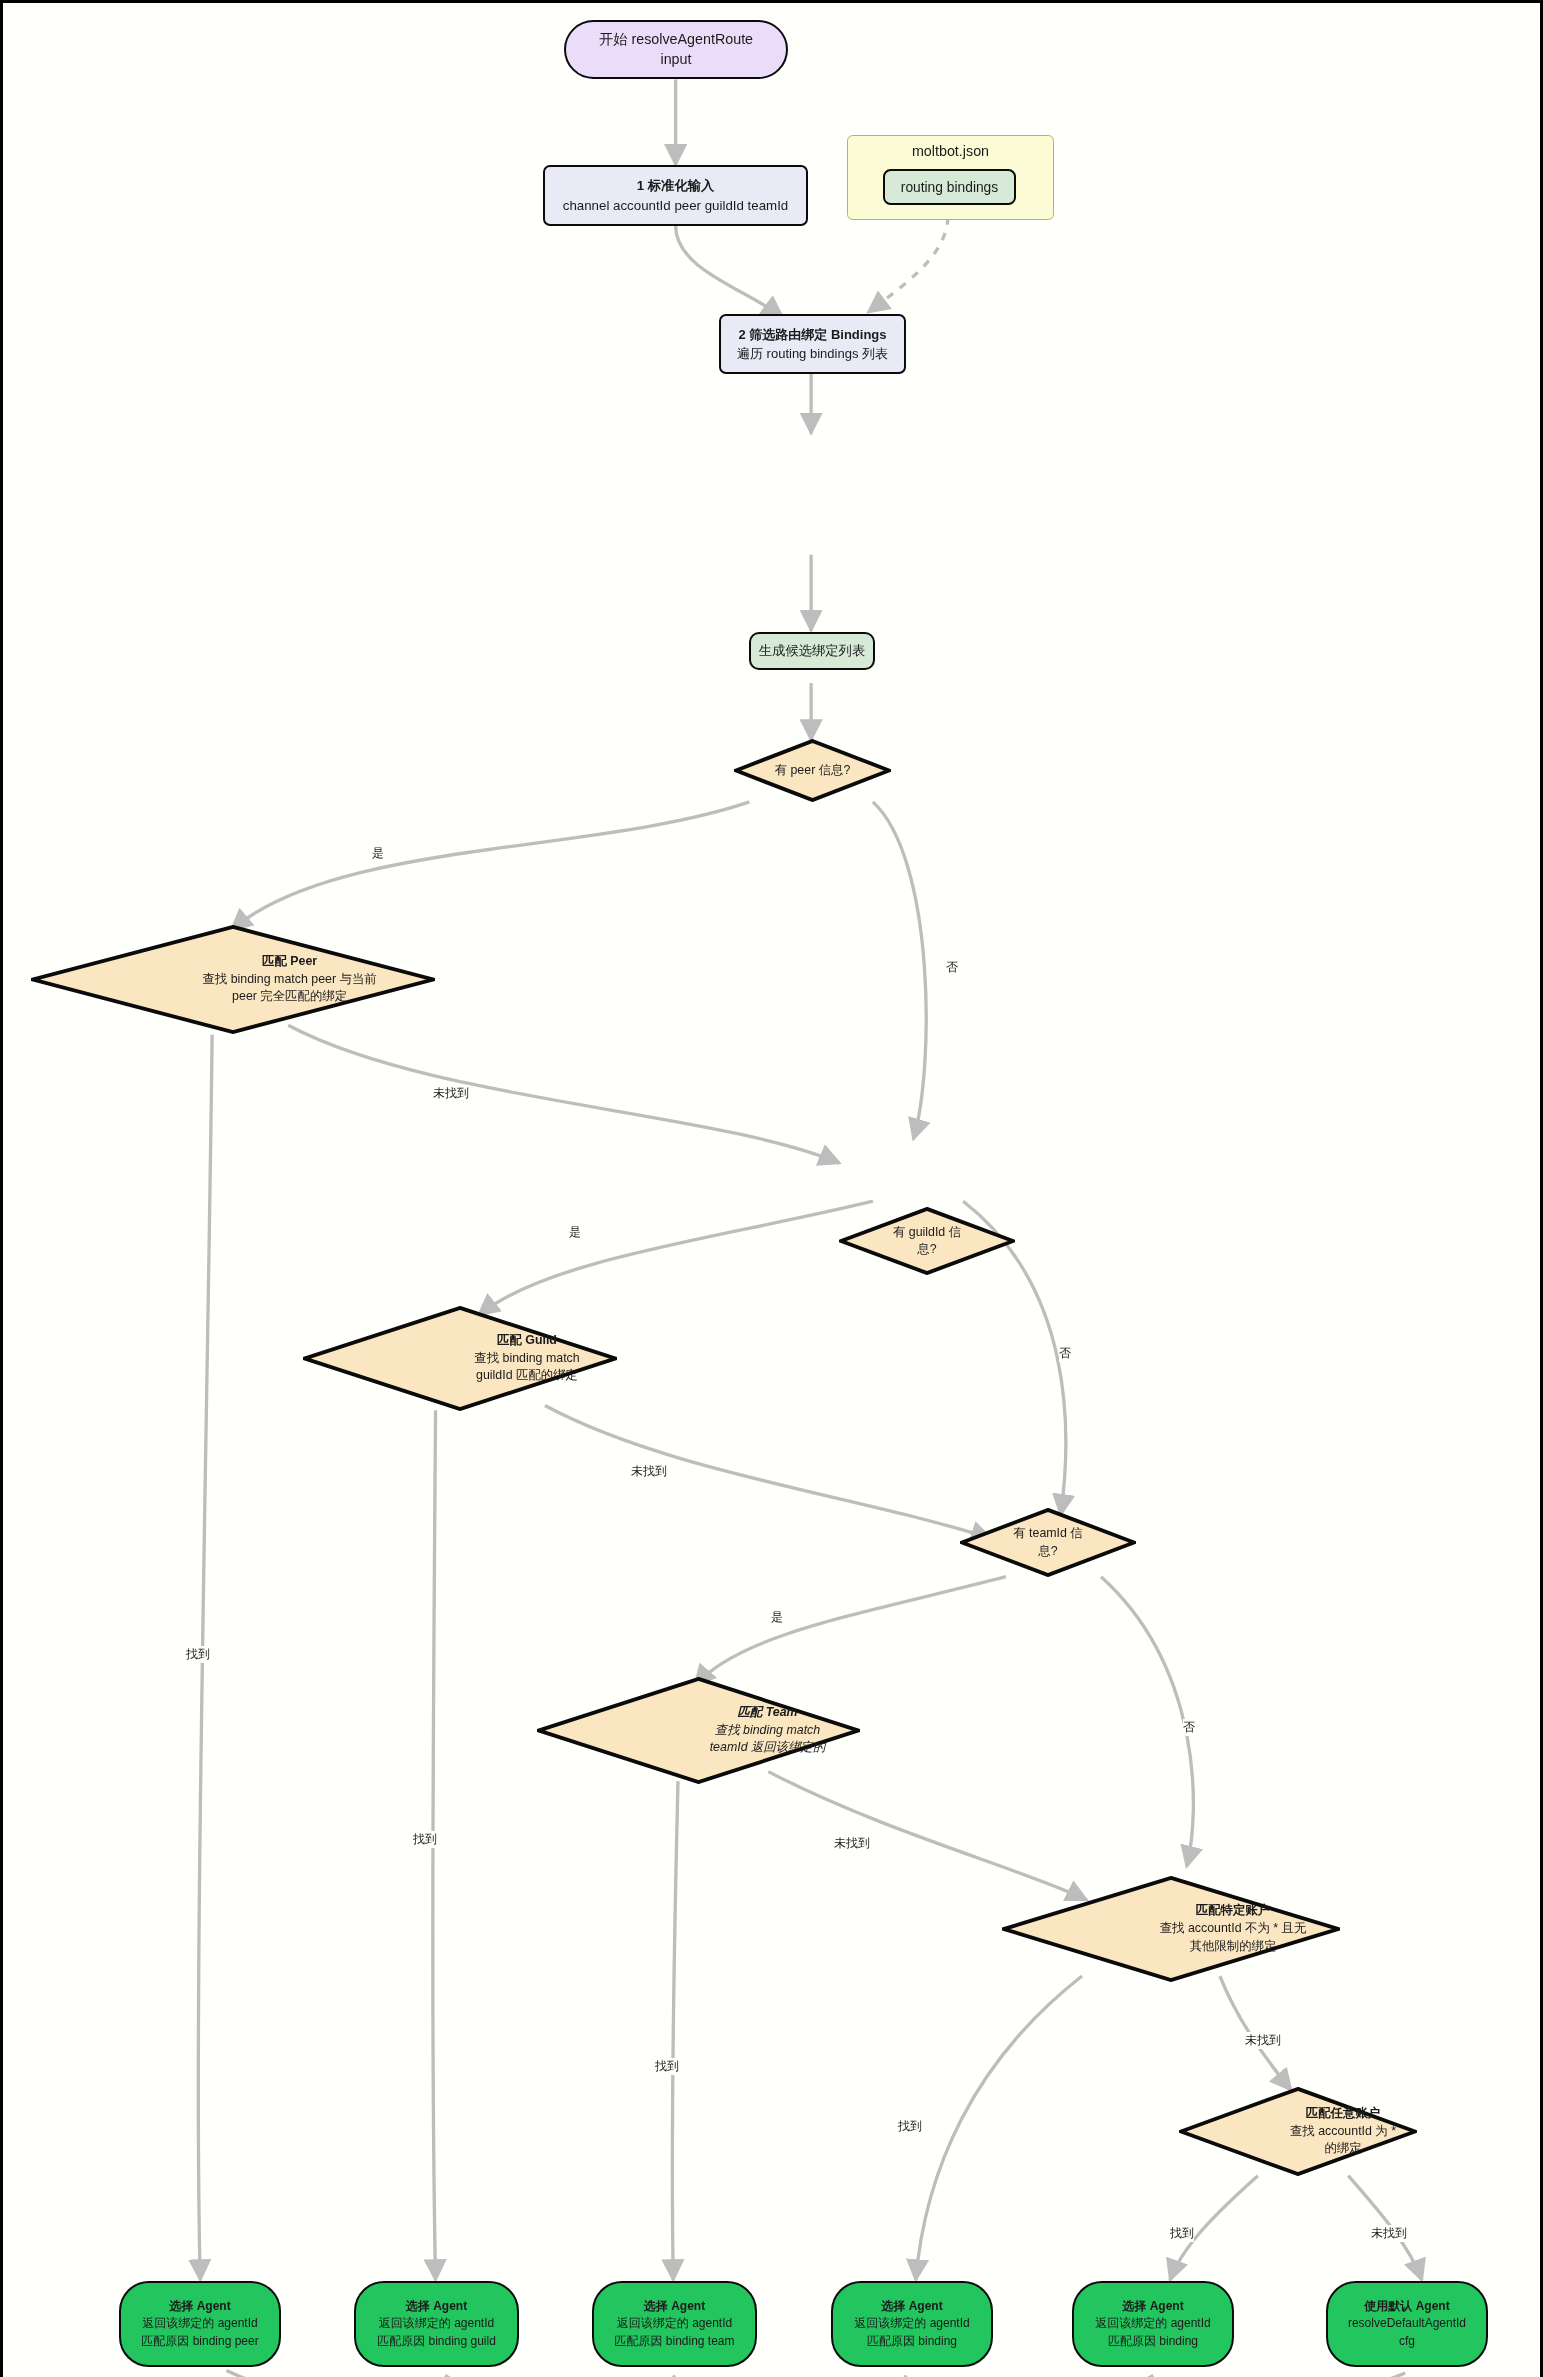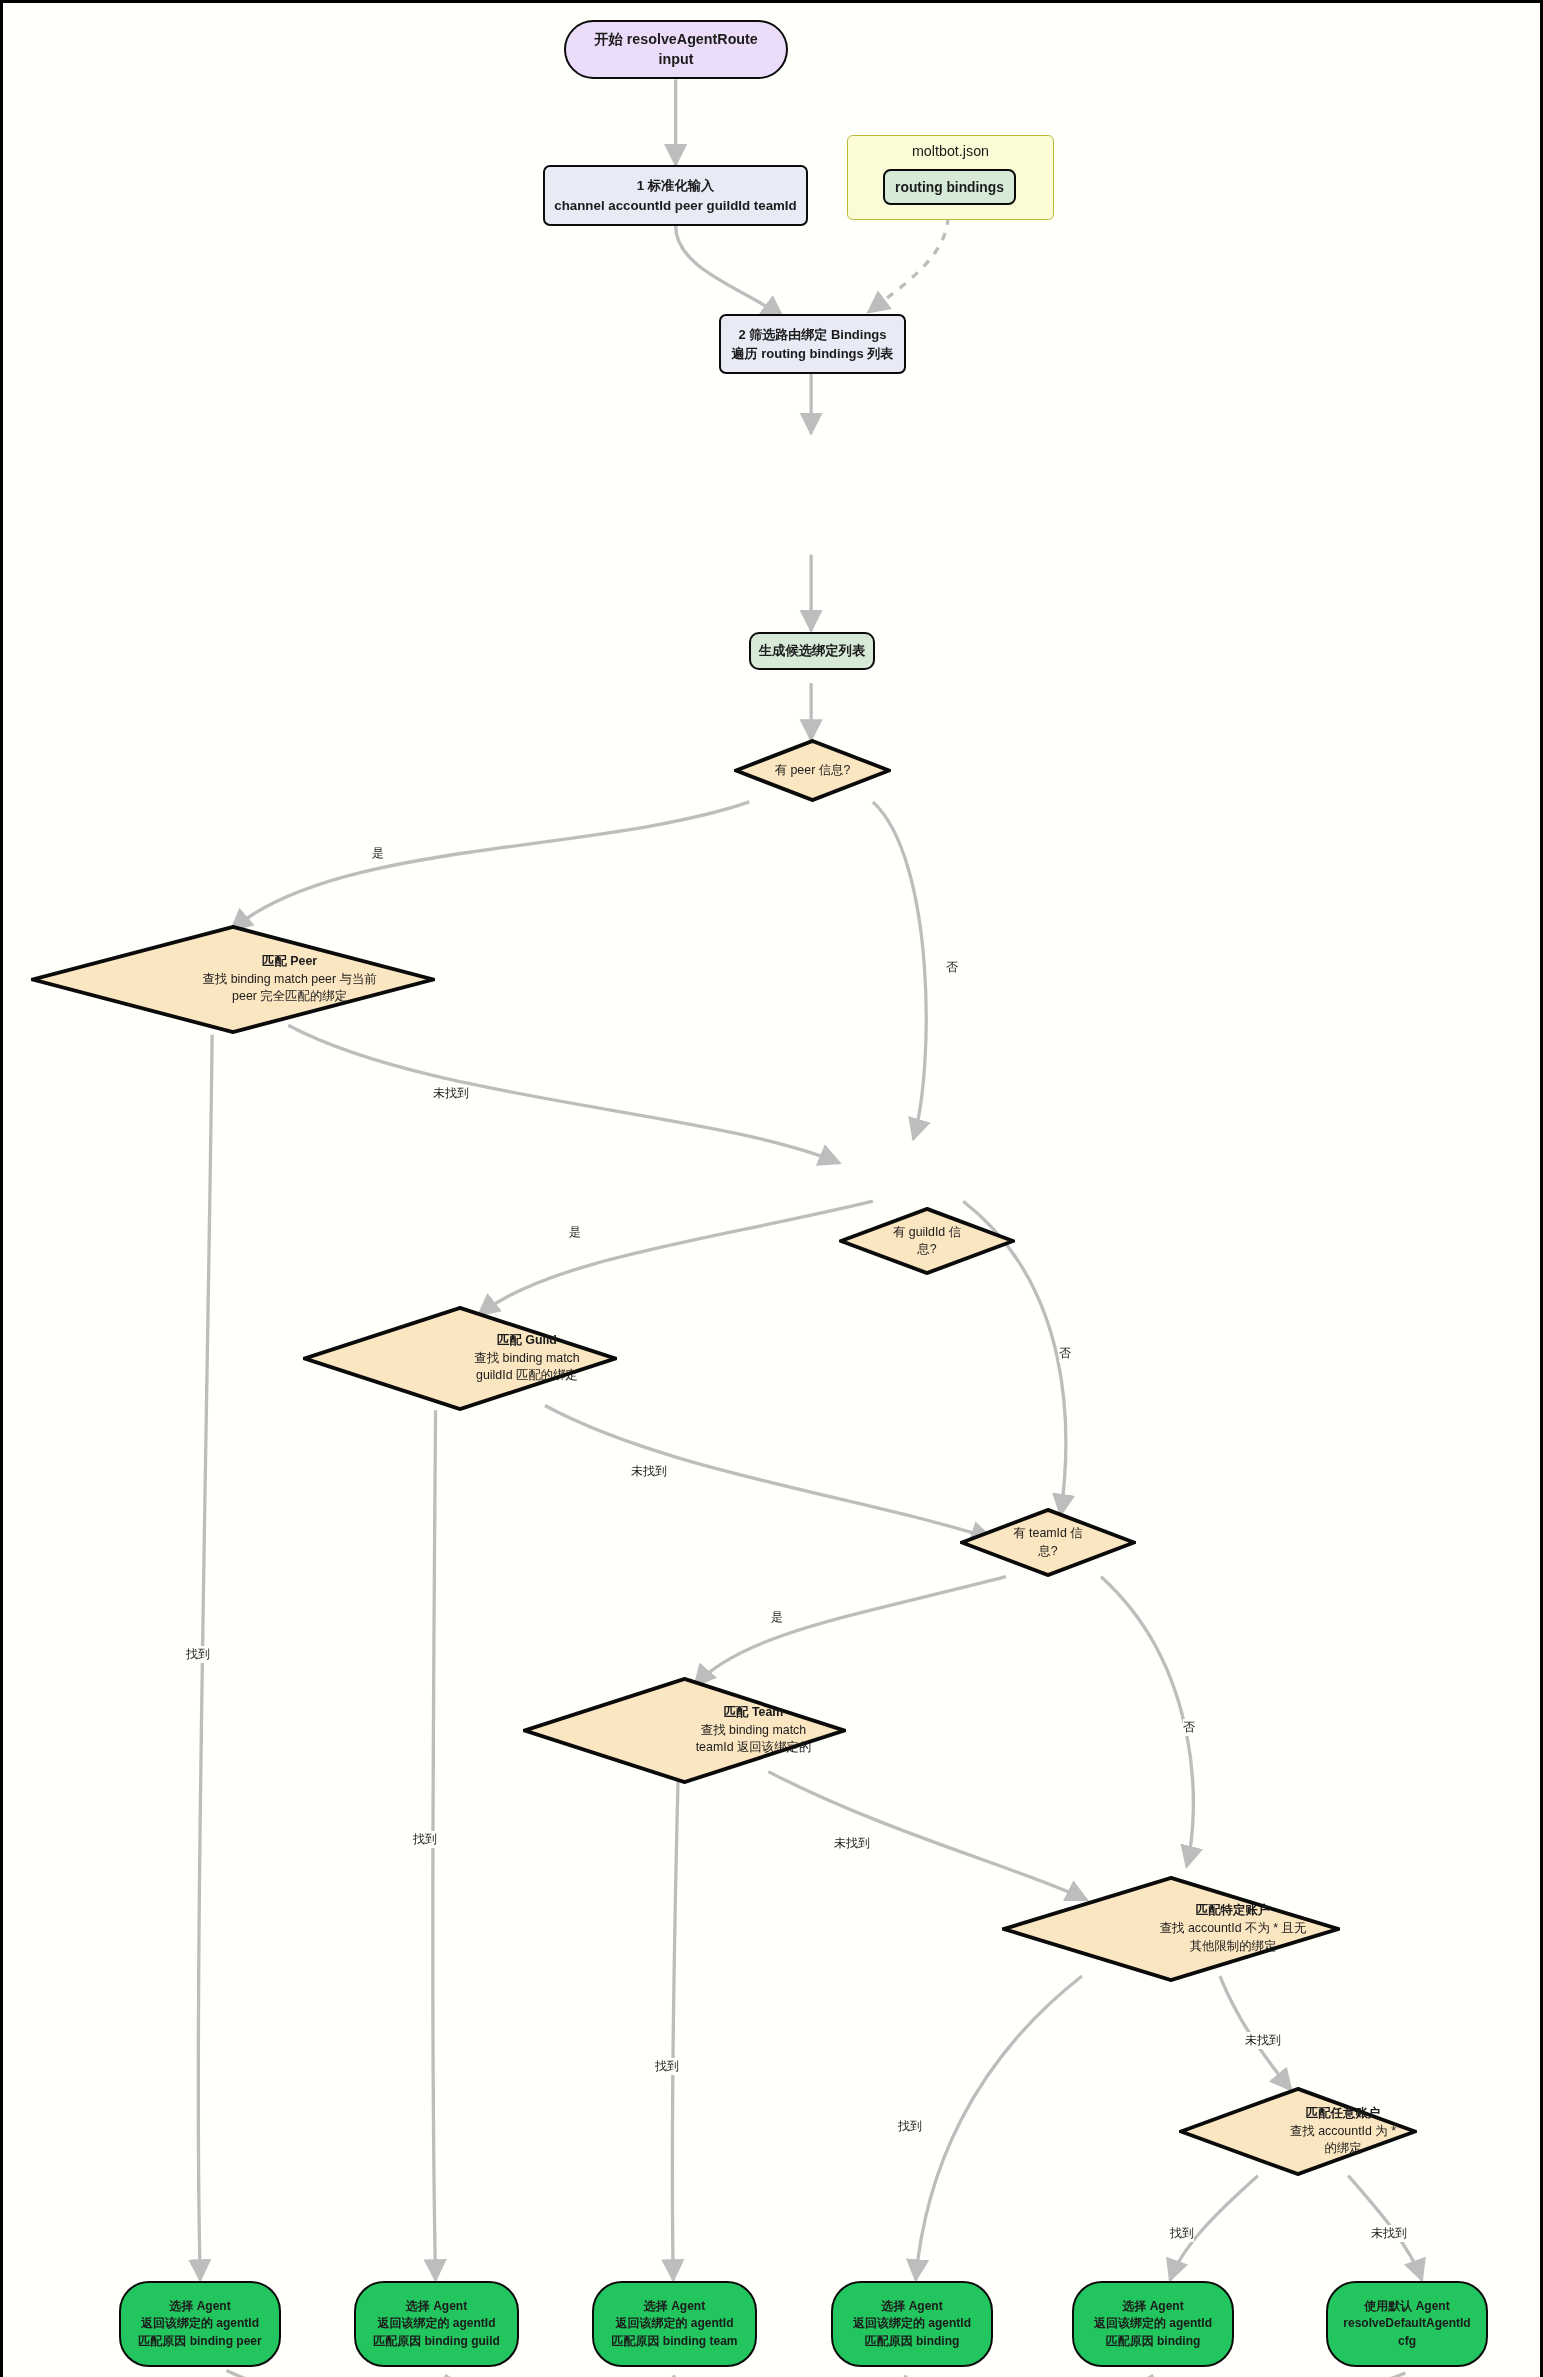--- a/index.html
+++ b/index.html
@@ -23,21 +23,21 @@
     position:absolute;
     box-sizing:border-box;
     display:flex; flex-direction:column;
     align-items:center; justify-content:center;
     text-align:center;
     color:#1b1b1b;
     overflow:hidden;
     z-index:3;
   }
   .node .ttl { font-weight:bold; }
-  .node .ln  { font-weight:bold; }
+  .node .ln  { font-weight:normal; }
 
   
   .stadium {
     background:#ebdcf9;
     border:2.4px solid #0b0b0b;
     border-radius:67px;
   }
   .proc {
     background:#e8eaf6;
     border:2.4px solid #0b0b0b;
@@ -226,21 +226,21 @@
   <div class="diamond" style="left:957px; top:1505px; width:176px; height:69px;">
     <svg class="dshape" viewBox="0 0 370 146" preserveAspectRatio="none">
       <polygon points="185,4 366,73 185,142 4,73" fill="#fbe6c2" stroke="#0b0b0b" stroke-width="8"></polygon>
     </svg>
     <div class="dlabel" style="font-size:12.4px; line-height:1.4;">
       <span class="ln">有 teamId 信</span>
       <span class="ln">息?</span>
     </div>
   </div>
 
-  <div class="diamond" style="left:520px; top:1674px; width:323px; height:107px;">
+  <div class="diamond" style="left:534px; top:1674px; width:323px; height:107px;font-style:italic;">
     <svg class="dshape" viewBox="0 0 680 224" preserveAspectRatio="none">
       <polygon points="340,4 676,112 340,220 4,112" fill="#fbe6c2" stroke="#0b0b0b" stroke-width="8"></polygon>
     </svg>
     <div class="dlabel" style="font-size:12.4px; line-height:1.45; padding:0 69px;">
       <span class="ttl">匹配 Team</span>
       <span class="ln">查找 binding match</span>
       <span class="ln">teamId 返回该绑定的</span>
     </div>
   </div>
 

